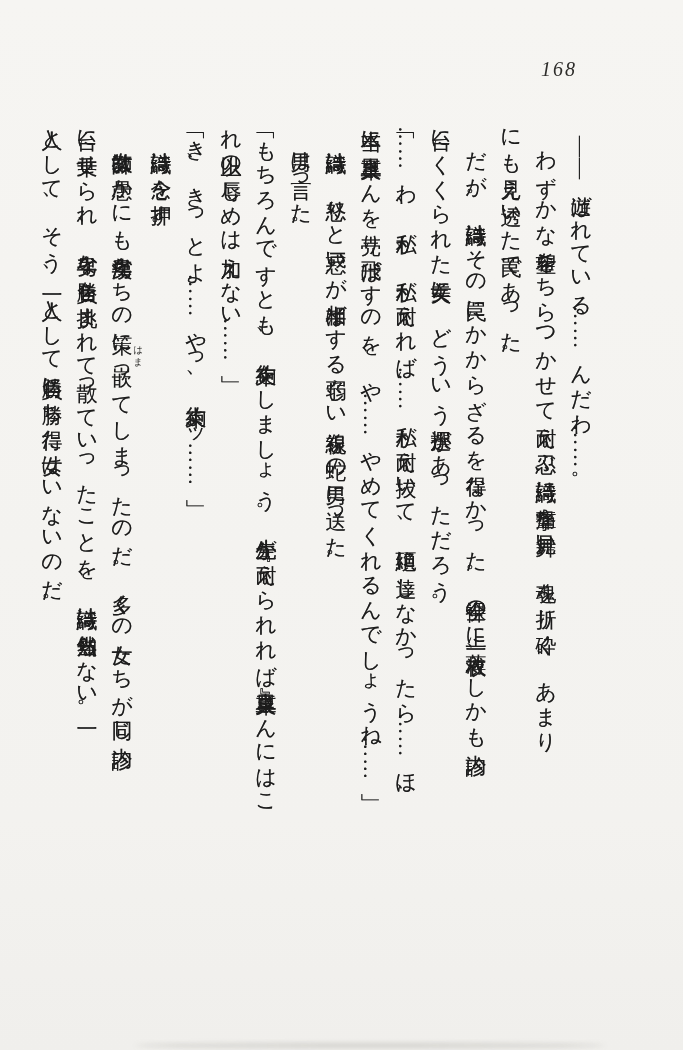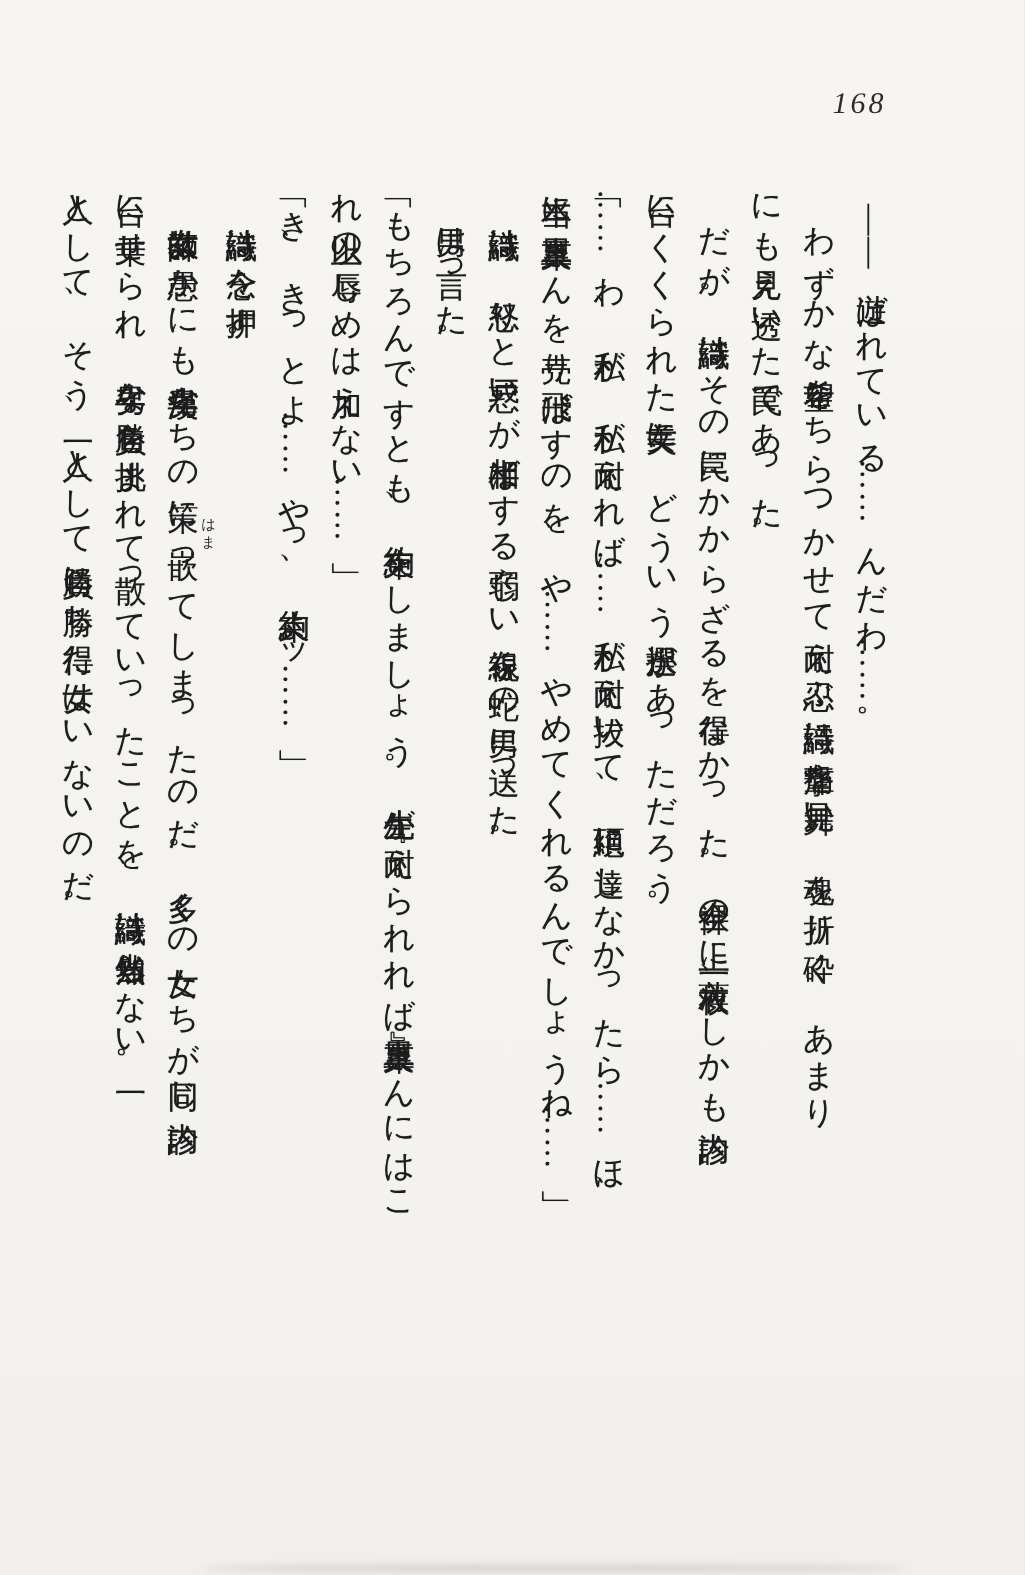--- a/index.html
+++ b/index.html
@@ -14,21 +14,21 @@
     position: relative;
     width: 683px;
     height: 1050px;
     background: linear-gradient(180deg, #f6f5f2 0%, #f3f2ef 78%, #f0efec 100%);
     font-family: "Liberation Serif", "DejaVu Serif", serif;
     color: #1c1c1c;
   }
   .page-number {
     position: absolute;
     top: 58px;
-    left: 555px;
+    left: 541px;
     font-size: 20px;
     font-style: italic;
     letter-spacing: 2px;
     color: #2e2d2b;
   }
   .text-block {
     position: absolute;
     top: 114px;
     right: 85px;
     width: 560px;

